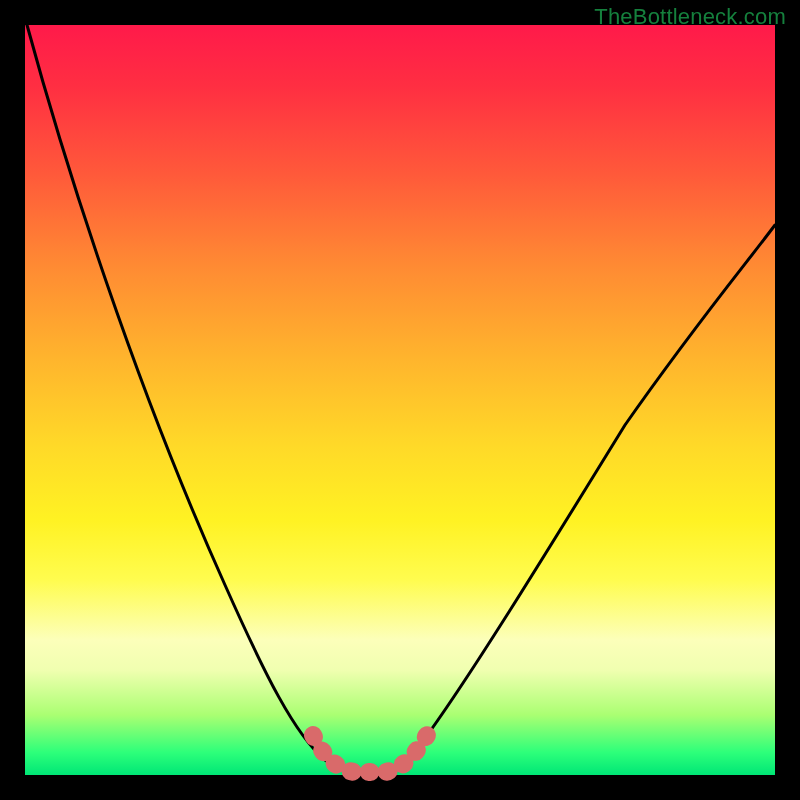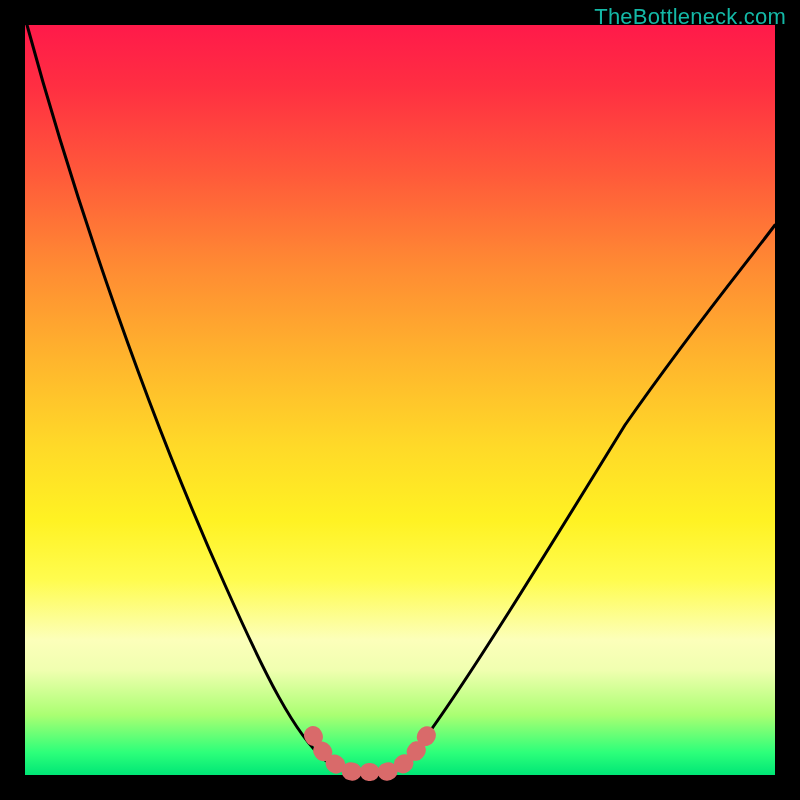--- a/index.html
+++ b/index.html
@@ -31,21 +31,21 @@
       #2dff7a 97%,
       #00e676 100%
     );
   }
   .watermark {
     position: absolute;
     top: 4px;
     right: 14px;
     font-family: Arial, Helvetica, sans-serif;
     font-size: 22px;
-    color: #14b8a6;
+    color: #15803d;
     letter-spacing: 0.2px;
     user-select: none;
   }
   svg.curve {
     position: absolute;
     left: 0; top: 0;
     width: 750px; height: 750px;
     overflow: visible;
   }
 </style>

